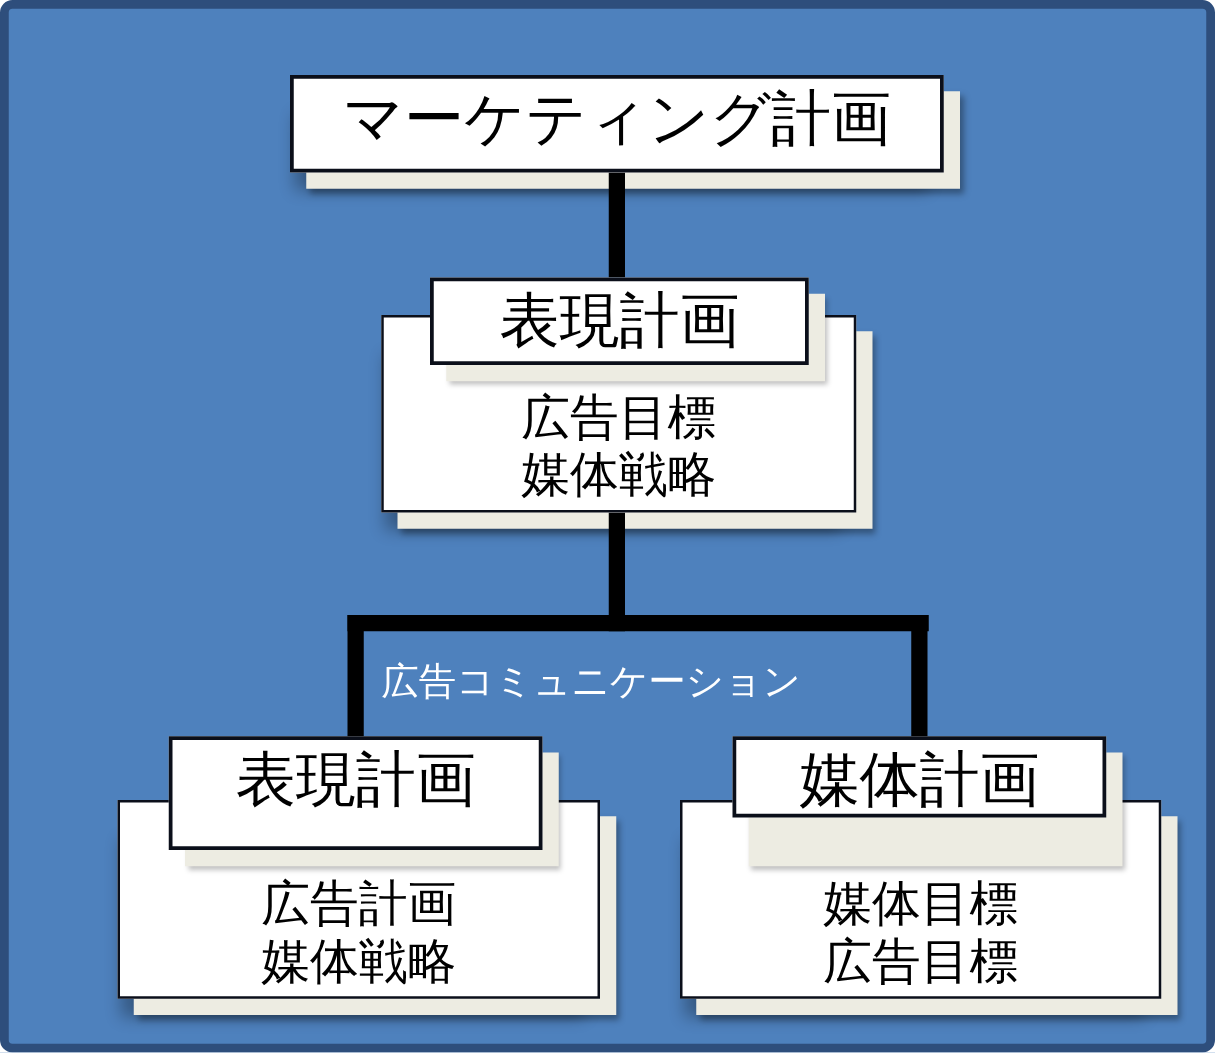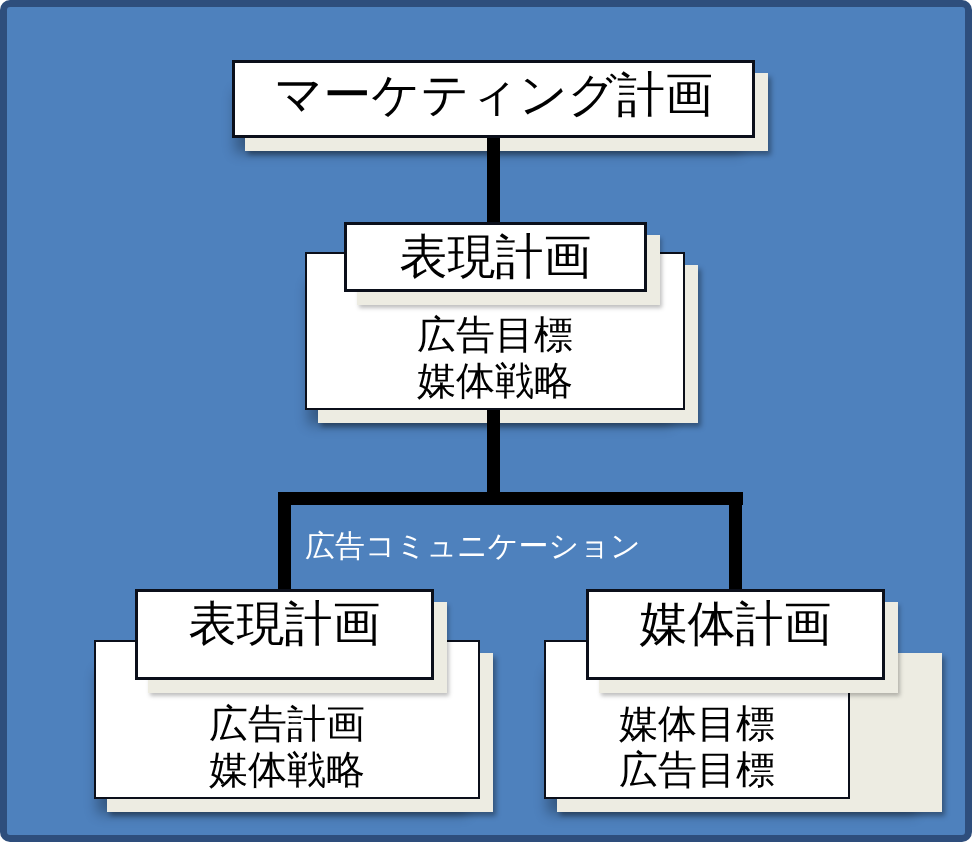--- a/index.html
+++ b/index.html
@@ -76,24 +76,24 @@
       <div>広告計画</div>
       <div>媒体戦略</div>
     </div>
   </div>
   <div class="shadow tshadow" style="left:141px;top:595px;width:299px;height:91px"></div>
   <div class="box titlebox" style="left:128px;top:582px;width:299px;height:91px">
     <span>表現計画</span>
   </div>
 
   <div class="shadow" style="left:550px;top:646px;width:385px;height:159px"></div>
-  <div class="box bodybox" style="left:537px;top:633px;width:306px;height:159px">
+  <div class="box bodybox" style="left:537px;top:633px;width:385px;height:159px">
     <div class="bodytext">
       <div>媒体目標</div>
       <div>広告目標</div>
     </div>
   </div>
   <div class="shadow tshadow" style="left:592px;top:595px;width:299px;height:91px"></div>
-  <div class="box titlebox" style="left:579px;top:582px;width:299px;height:91px">
+  <div class="box titlebox" style="left:579px;top:582px;width:299px;height:65px">
     <span>媒体計画</span>
   </div>
 
 </div>
 
 </body></html>

